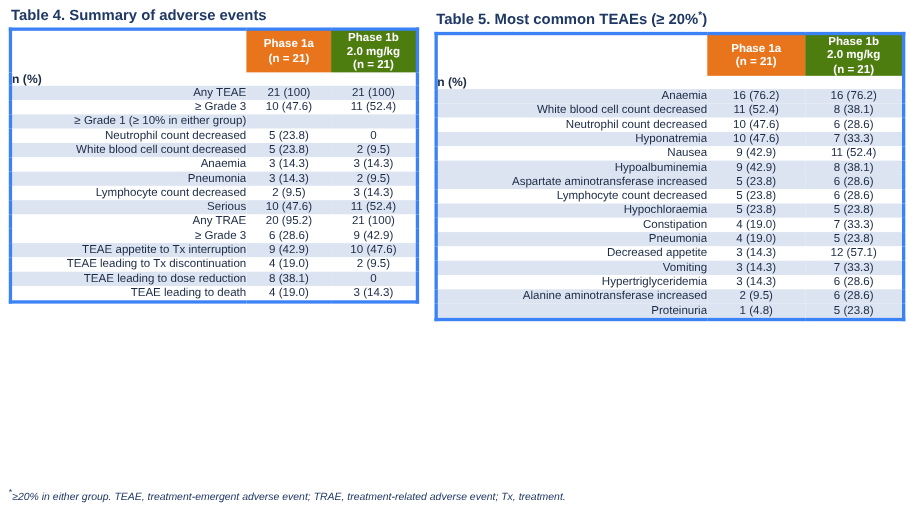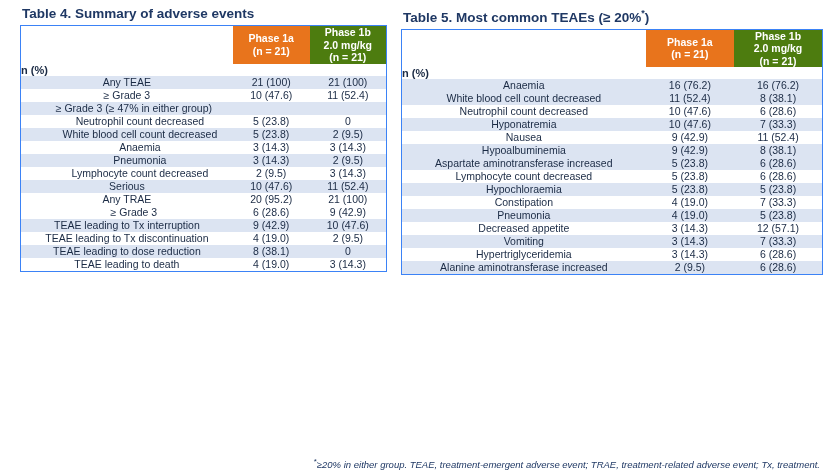--- a/index.html
+++ b/index.html
@@ -13,21 +13,21 @@
     font-family: "Liberation Sans", sans-serif;
     font-size: 11px;
     color: #1a2a44;
     overflow: hidden;
   }
   .page {
     position: relative;
     width: 831px;
     height: 474px;
     box-sizing: border-box;
-    padding: 6px 8px 4px 20px;
+    padding: 6px 8px 4px 8px;
   }
   .cols {
     display: flex;
     gap: 14px;
     align-items: flex-start;
   }
   .col-left { width: 400px; }
   .col-right { width: 460px; }
 
   .tbl-title {
@@ -36,21 +36,21 @@
     color: #1f3864;
     margin: 0 0 4px 2px;
     line-height: 15px;
     white-space: nowrap;
   }
   .tbl-title .sup { font-size: 9px; vertical-align: super; }
 
   table.data {
     border-collapse: collapse;
     width: 100%;
-    border: 1px solid #3b82f6;
+    border: 3px solid #3b82f6;
     table-layout: fixed;
   }
   table.data td, table.data th {
     border: none;
     padding: 0;
   }
 
   
   .hdr-blank {
     background: #ffffff;
@@ -69,40 +69,39 @@
 
   .lbl-row td {
     font-weight: bold;
     padding: 3px 4px;
   }
   .row td {
     padding: 2.5px 4px;
     font-size: 10.5px;
     line-height: 13px;
   }
-  .row td.lab { text-align: center; }
+  .row td.lab { text-align: right; }
   .row td.val { text-align: center; }
   .shade { background: #dce4f2; }
   .plain { background: #ffffff; }
 
   .indent1 { padding-left: 14px !important; }
   .indent2 { padding-left: 26px !important; }
 
   .sep-top td { border-top: 1px solid #2f4f7f; }
 
   .footnote {
     position: absolute;
     left: 8px;
-    bottom: 3px;
+    bottom: 16px;
     width: 812px;
     font-size: 9.5px;
     color: #1f3864;
     line-height: 12px;
     font-style: italic;
-    text-align: right;
   }
   .footnote .sup { font-size: 8px; vertical-align: super; font-style: normal;}
 </style>
 </head>
 <body>
 
 <div class="page">
   <div class="cols">
 
     <div class="col-left">
@@ -135,21 +134,21 @@
               <td class="lab shade">Any TEAE</td>
               <td class="val shade">21 (100)</td>
               <td class="val shade">21 (100)</td>
             </tr>
             <tr class="row">
               <td class="lab plain">≥ Grade 3</td>
               <td class="val plain">10 (47.6)</td>
               <td class="val plain">11 (52.4)</td>
             </tr>
             <tr class="row">
-              <td class="lab shade indent1">≥ Grade 3 (≥ 47% in either group)</td>
+              <td class="lab shade indent1">≥ Grade 1 (≥ 10% in either group)</td>
               <td class="val shade"></td>
               <td class="val shade"></td>
             </tr>
             <tr class="row">
               <td class="lab plain indent2">Neutrophil count decreased</td>
               <td class="val plain">5 (23.8)</td>
               <td class="val plain">0</td>
             </tr>
             <tr class="row">
               <td class="lab shade indent2">White blood cell count decreased</td>
@@ -180,21 +179,21 @@
               <td class="lab plain">Any TRAE</td>
               <td class="val plain">20 (95.2)</td>
               <td class="val plain">21 (100)</td>
             </tr>
             <tr class="row">
               <td class="lab plain indent1">≥ Grade 3</td>
               <td class="val plain">6 (28.6)</td>
               <td class="val plain">9 (42.9)</td>
             </tr>
             <tr class="row sep-top">
-              <td class="lab shade">TEAE leading to Tx interruption</td>
+              <td class="lab shade">TEAE appetite to Tx interruption</td>
               <td class="val shade">9 (42.9)</td>
               <td class="val shade">10 (47.6)</td>
             </tr>
             <tr class="row">
               <td class="lab plain">TEAE leading to Tx discontinuation</td>
               <td class="val plain">4 (19.0)</td>
               <td class="val plain">2 (9.5)</td>
             </tr>
             <tr class="row">
               <td class="lab shade">TEAE leading to dose reduction</td>
@@ -304,20 +303,25 @@
             <tr class="row">
               <td class="lab plain">Hypertriglyceridemia</td>
               <td class="val plain">3 (14.3)</td>
               <td class="val plain">6 (28.6)</td>
             </tr>
             <tr class="row">
               <td class="lab shade">Alanine aminotransferase increased</td>
               <td class="val shade">2 (9.5)</td>
               <td class="val shade">6 (28.6)</td>
             </tr>
+            <tr class="row">
+              <td class="lab shade">Proteinuria</td>
+              <td class="val shade">1 (4.8)</td>
+              <td class="val shade">5 (23.8)</td>
+            </tr>
           </tbody>
       </table>
     </div>
 
   </div>
 
   <div class="footnote"><span class="sup">*</span><span>≥20% in either group. TEAE, treatment-emergent adverse event; TRAE, treatment-related adverse event; Tx, treatment.</span></div>
 </div>
 
 </body></html>

